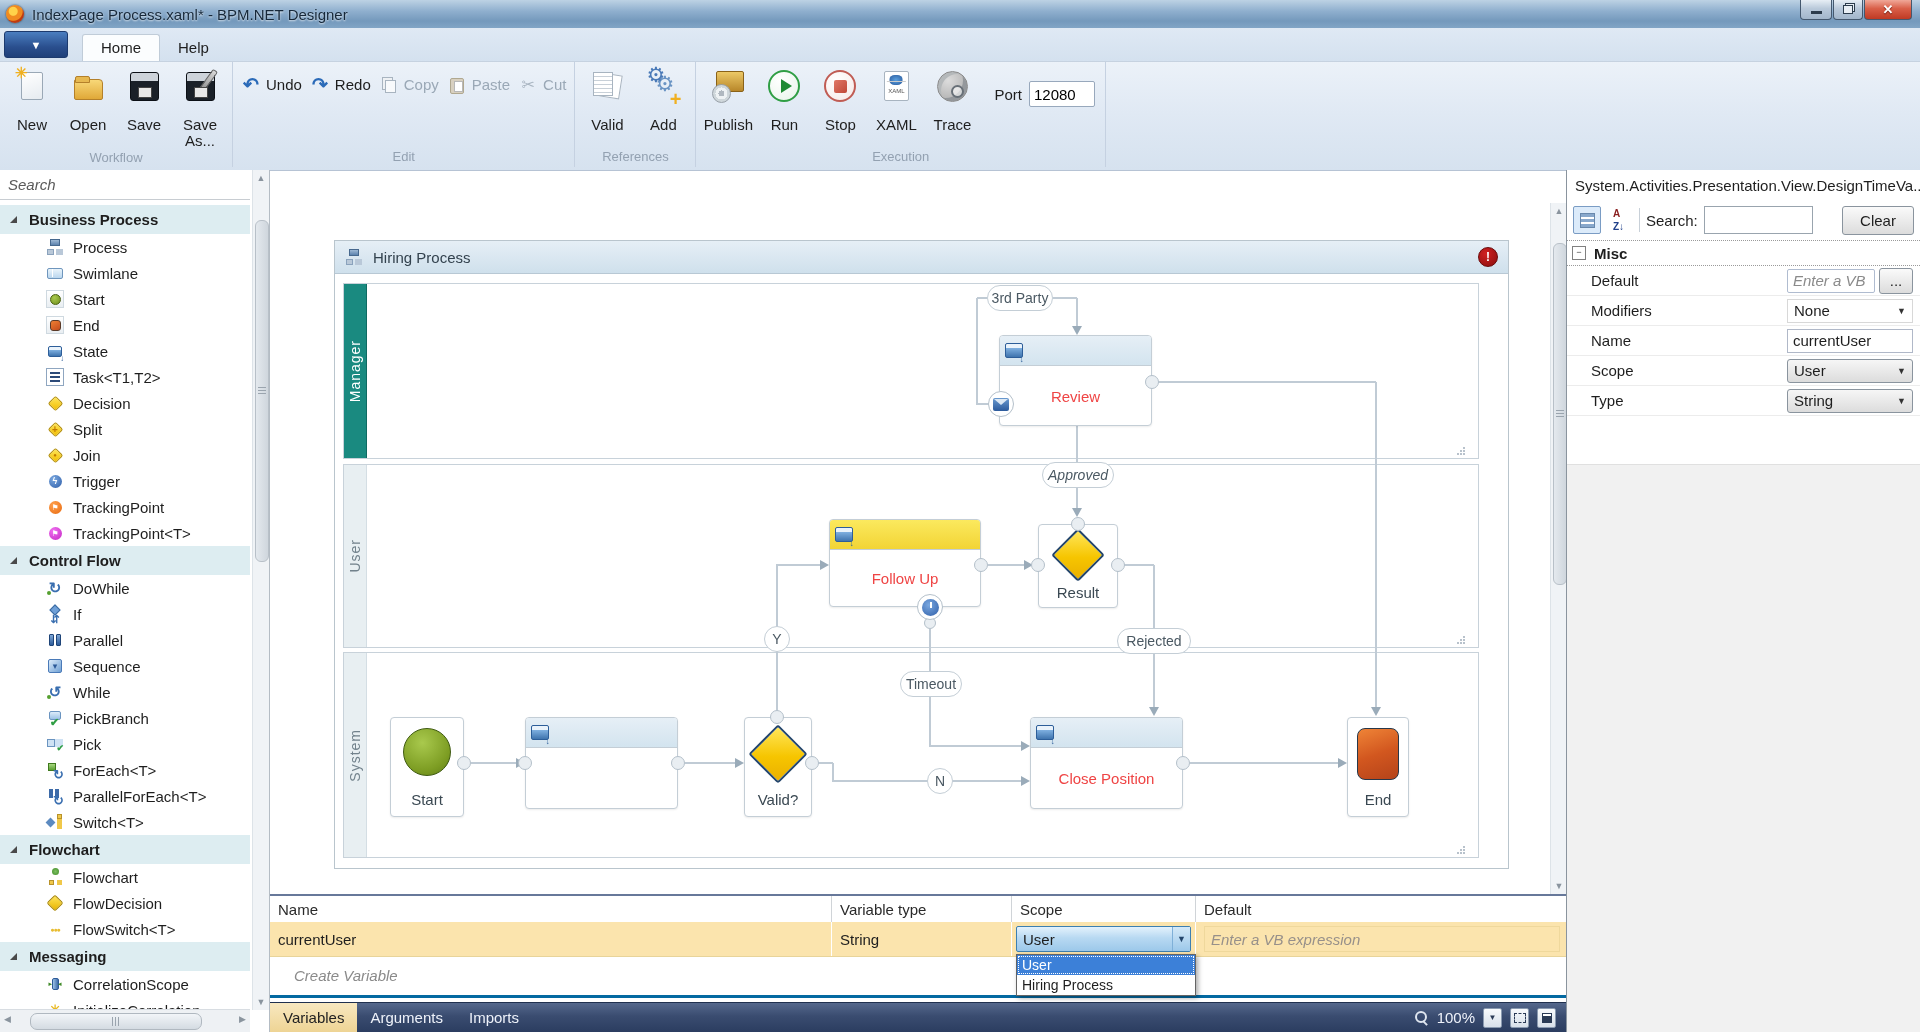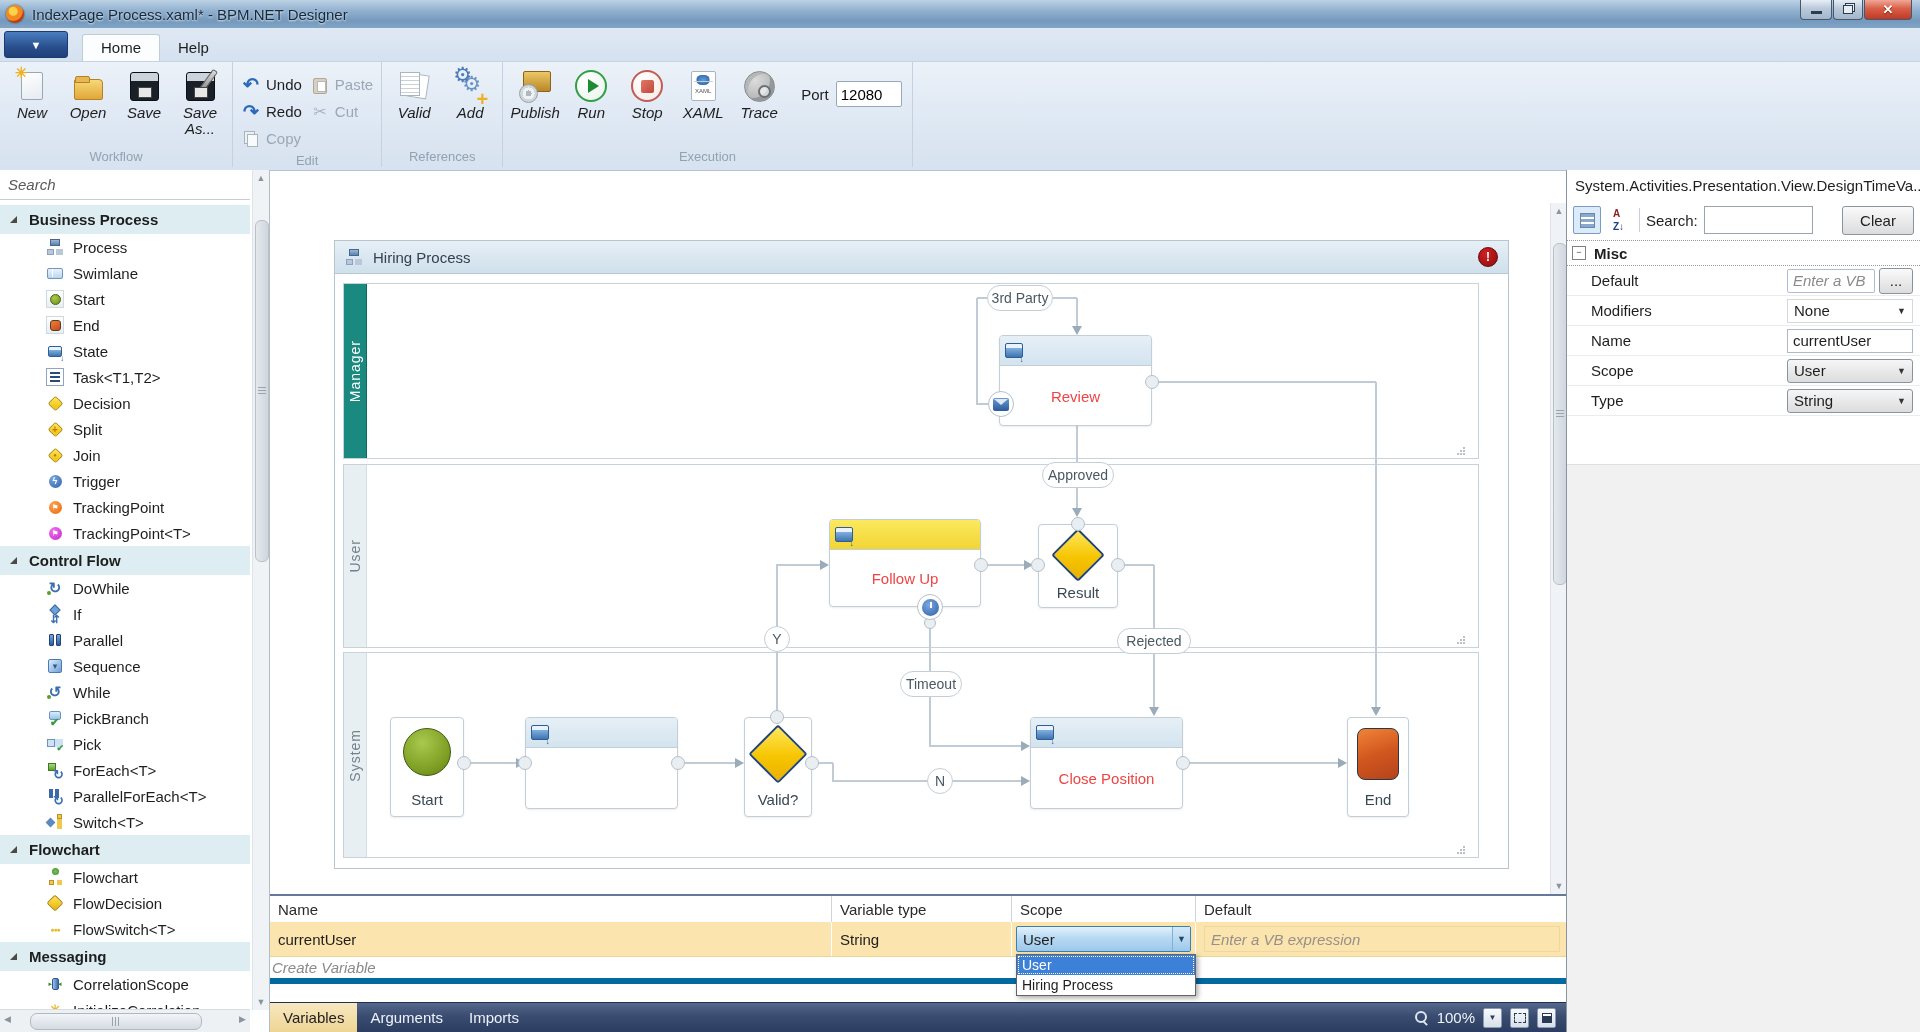--- a/index.html
+++ b/index.html
@@ -25,22 +25,22 @@
   #tabrow{height:33px;background:linear-gradient(#dfe9f4,#d4e1ef);display:flex;align-items:flex-end;border-bottom:1px solid #c6d2e0;}
   #appbtn{width:62px;height:25px;margin:0 14px 0 4px;border:1px solid #1c3a6e;border-radius:3px;
     background:linear-gradient(#4a7ec0,#2a4f8e 60%,#1f4079);color:#fff;display:flex;align-items:center;justify-content:center;font-size:11px;align-self:flex-start;margin-top:3px;}
   .rtab{padding:4px 18px 5px;color:#1e1e1e;}
   .rtab.active{background:#fbfdfe;border:1px solid #c0ccd8;border-bottom:none;border-radius:3px 3px 0 0;}
   #ribbonbody{display:flex;height:105px;}
   .rgroup{display:flex;flex-direction:column;border-right:1px solid #c5d1e1;padding:0 4px;}
   .rgroup-content{flex:1;display:flex;align-items:flex-start;padding-top:3px;}
   .rgroup-label{text-align:center;font-size:13px;color:#93a1b1;padding:1px 0 3px;}
   .bigbtn{width:56px;display:flex;flex-direction:column;align-items:center;padding-top:3px;line-height:16px;text-align:center;}
-  .bigbtn span.lbl{margin-top:1px;font-style:italic;}
-  .smallcol{display:flex;flex-direction:column;padding-top:6px;}
+  .bigbtn span.lbl{margin-top:13px;}
+  .smallcol{display:flex;flex-direction:row;padding-top:6px;}
   .smallbtn{display:flex;align-items:center;gap:5px;height:27px;padding:0 4px;}
   .disabled{color:#9aa8b6;}
   .ric{width:36px;height:36px;position:relative;display:flex;align-items:center;justify-content:center;}
   .ric-new::before{content:'';width:20px;height:26px;background:linear-gradient(160deg,#ffffff,#e6ebf0);border:1px solid #9aa8b6;border-radius:2px;}
   .ric-new::after{content:'✳';position:absolute;left:1px;top:-3px;color:#f0b020;font-size:15px;font-weight:bold;}
   .ric-open::before{content:'';width:27px;height:19px;background:linear-gradient(#f8d878,#e0a838);border:1px solid #b4802a;border-radius:2px 4px 2px 2px;position:absolute;bottom:4px;left:4px;}
   .ric-open::after{content:'';width:13px;height:5px;background:#e6b850;border:1px solid #b4802a;position:absolute;top:8px;left:5px;border-radius:2px 2px 0 0;}
   .ric-save::before,.ric-saveas::before{content:'';width:27px;height:27px;border-radius:3px;border:1px solid #0c1016;
     background:linear-gradient(#cdd3da 0 8px,#1a2028 8px);}
   .ric-save::after,.ric-saveas::after{content:'';position:absolute;width:12px;height:9px;background:#e8e8e8;bottom:6px;left:12px;border:1px solid #444;}
@@ -177,21 +177,21 @@
   .clock{width:17px;height:17px;border-radius:50%;background:radial-gradient(circle at 40% 35%,#7aa8e0,#2f5ea8);position:relative;}
   .clock::after{content:'';position:absolute;left:8px;top:3px;width:2px;height:6px;background:#fff;box-shadow:2px 5px 0 -1px #fff;}
   .grip{position:absolute;width:10px;height:10px;z-index:3;}
   .grip::before{content:'';position:absolute;right:0;bottom:0;width:2px;height:2px;background:#b8c2cc;box-shadow:-3px 0 0 #b8c2cc,-6px 0 0 #b8c2cc,0 -3px 0 #b8c2cc,-3px -3px 0 #b8c2cc,0 -6px 0 #b8c2cc;}
   
   #varpanel{position:absolute;left:270px;top:894px;width:1296px;height:108px;background:#fff;border-top:2px solid #67789a;box-sizing:border-box;}
   #varhead{position:absolute;left:0;top:0;width:100%;height:26px;border-bottom:1px solid #b8bcc2;display:flex;}
   .vcol{display:flex;align-items:center;padding-left:8px;border-right:1px solid #d0d4d8;box-sizing:border-box;color:#2a2a2a;}
   #varrow{position:absolute;left:0;top:26px;width:100%;height:34px;background:#fbe4ad;display:flex;border-bottom:1px solid #e8d49a;}
   .vcell{display:flex;align-items:center;padding-left:8px;border-right:1px solid #fff;box-sizing:border-box;}
-  #createrow{position:absolute;left:0;top:60px;width:100%;height:28px;display:flex;align-items:center;padding-left:2px;font-style:italic;color:#8a8a8a;box-sizing:border-box;border-bottom:6px solid #0369a1;}
+  #createrow{position:absolute;left:0;top:60px;width:100%;height:42px;display:flex;align-items:center;padding-left:24px;font-style:italic;color:#8a8a8a;box-sizing:border-box;border-bottom:3px solid #0369a1;}
   .bluecombo{height:26px;border:1px solid #3c7fb1;border-radius:2px;background:linear-gradient(#e4f2fc,#b8d9f2 45%,#9cc8ea);display:flex;align-items:center;box-sizing:border-box;}
   .bluecombo .txt{flex:1;padding-left:6px;}
   .bluecombo .btn{width:17px;height:100%;border-left:1px solid #7fb0d8;display:flex;align-items:center;justify-content:center;font-size:9px;color:#23456b;background:linear-gradient(#d4e9f8,#9cc8ea);}
   #vardefault{width:356px;height:26px;background:transparent;border:1px solid #efd89c;font:inherit;padding:0 6px;box-sizing:border-box;}
   #vardefault::placeholder{font-style:italic;color:#97908a;}
   #ddlist{position:absolute;left:746px;top:58px;width:178px;background:#fff;border:1px solid #646464;box-shadow:2px 2px 5px rgba(0,0,0,.35);z-index:60;}
   .dditem{height:20px;display:flex;align-items:center;padding:0 5px;font-size:14px;}
   .dditem.sel{background:#3c80d8;color:#fff;outline:1px dotted #fff;outline-offset:-2px;}
   
   #statusbar{position:absolute;left:270px;top:1002px;width:1296px;height:30px;background:linear-gradient(#55688c,#3a4c70 45%,#2b3d60);border-top:1px solid #20304e;display:flex;align-items:stretch;box-sizing:border-box;}
@@ -589,21 +589,21 @@
             <span class="win-icon"></span>
           </div>
         <div class="abody" style="height:60px;">
             <span>Review</span>
           </div>
       </div>
       <div class="icon-circle" style="left:653px;top:150px;">
           <span class="envelope"></span>
         </div>
 
-      <div class="pill" style="left:707px;top:221px;width:72px;height:26px;">
+      <div class="pill" style="left:707px;top:221px;width:72px;height:26px;font-style:italic;">
           <span>Approved</span>
         </div>
       <div class="node" style="left:494px;top:278px;width:152px;height:88px;">
         <div class="ahead yellow">
             <span class="win-icon"></span>
           </div>
         <div class="abody" style="height:57px;">
             <span>Follow Up</span>
           </div>
       </div>

